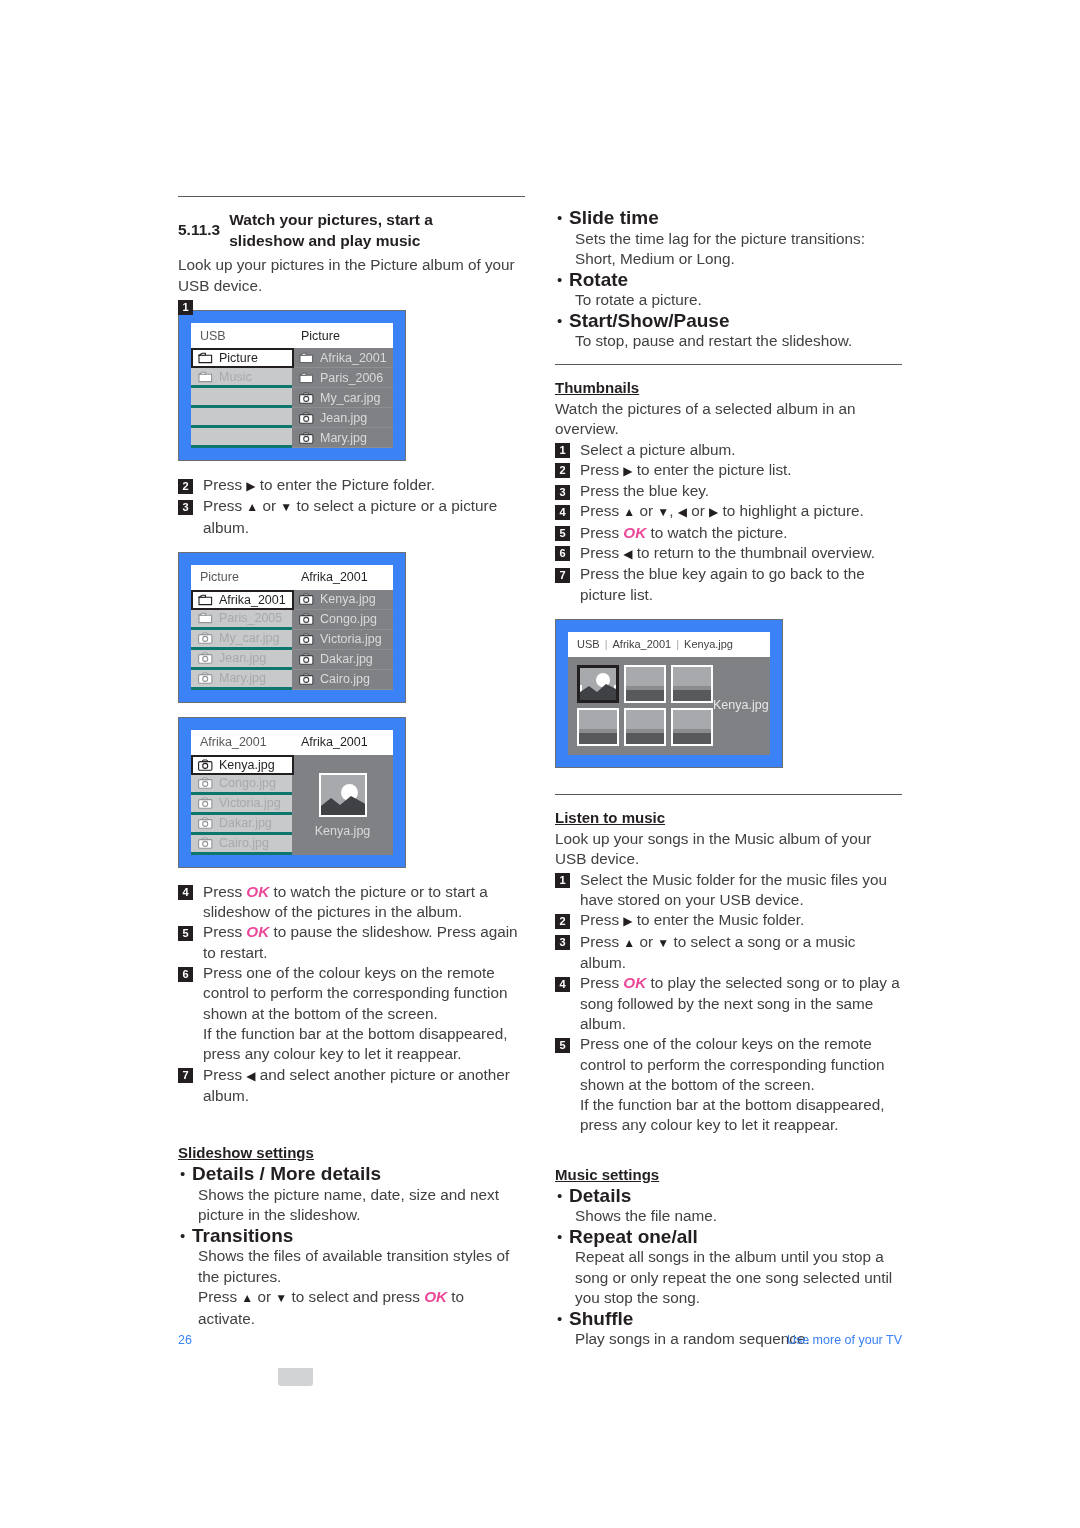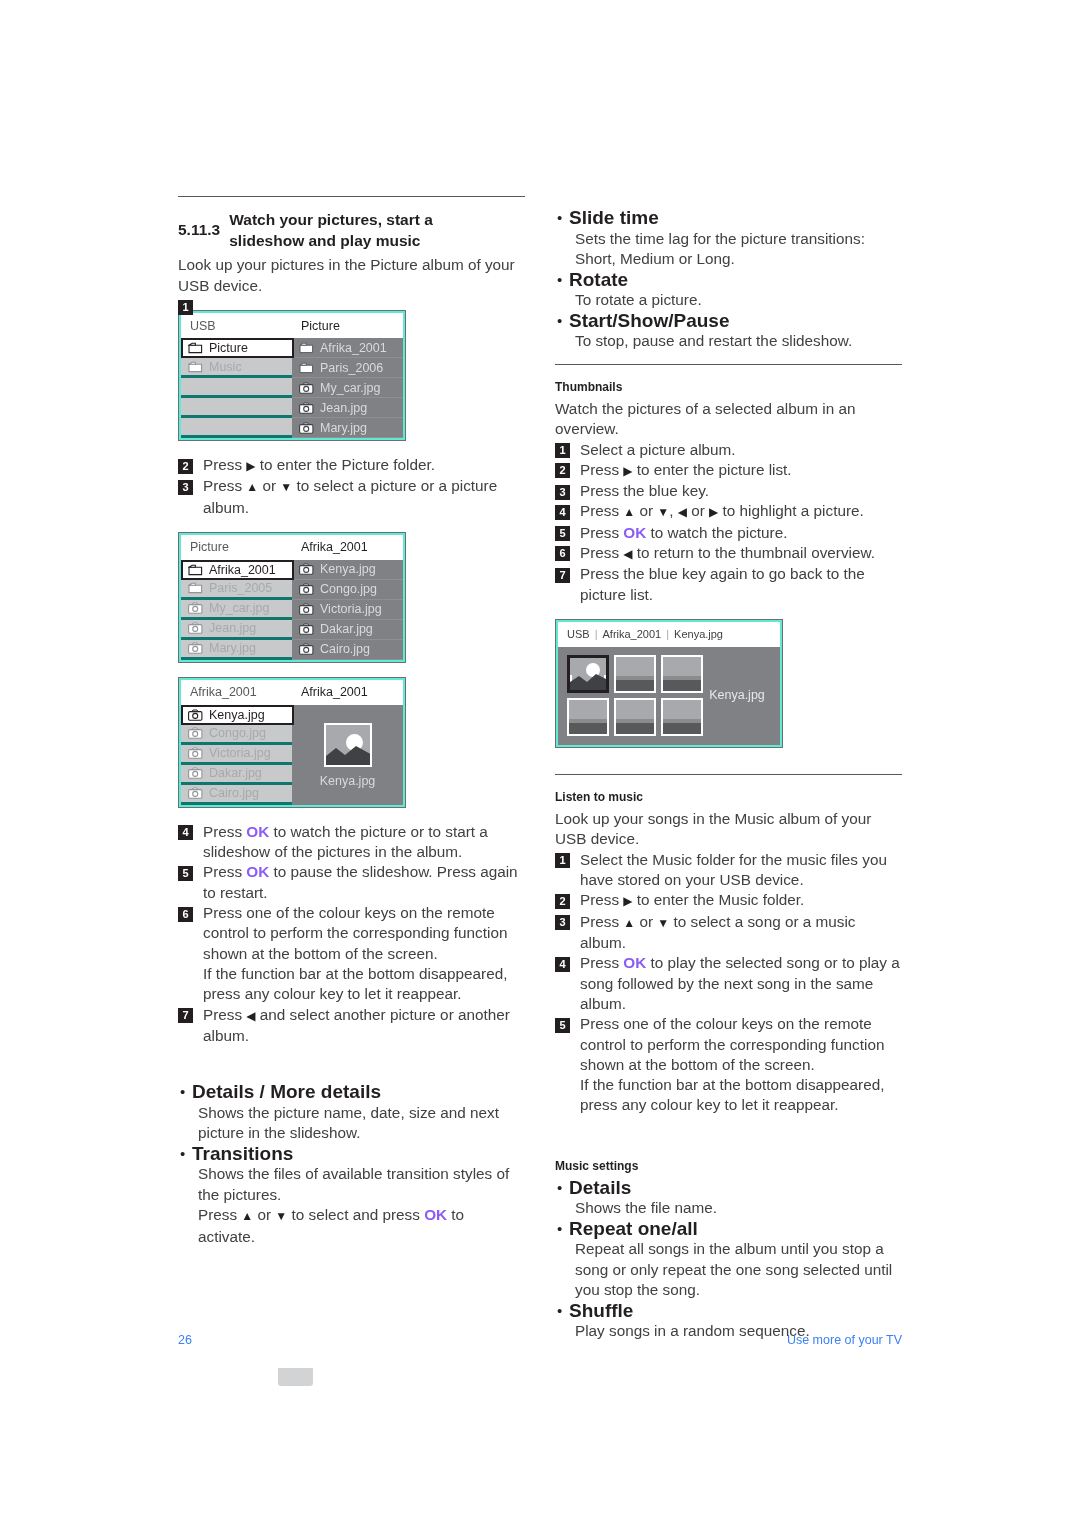--- a/index.html
+++ b/index.html
@@ -29,24 +29,25 @@
   .rule {
     border-top:1px solid #58595b;
     height:0;
     margin-bottom:12px;
   }
   .sec-wrap { display:flex; align-items:center; }
   .sec-num { font-size:15.5px; font-weight:bold; margin-right:9px; white-space:nowrap; }
   .sec-title { font-size:15.5px; font-weight:bold; line-height:21px; }
 
   h3.sub {
-    font-size:12px;
+    font-size:15px;
     font-weight:bold;
-    margin:12px 0 1px 0;
+    margin:0 0 1px 0;
     line-height:21px;
+    text-decoration:underline;
   }
   p.body {
     font-size:15.3px;
     line-height:20.5px;
     margin:0;
     color:#414042;
     font-weight:300;
   }
 
   
@@ -64,21 +65,21 @@
     left:0; top:3.5px;
     width:15px; height:15px;
     background:#231f20;
     color:#ffffff;
     font-size:11px;
     font-weight:bold;
     line-height:15px;
     text-align:center;
     font-family:"Liberation Sans", sans-serif;
   }
-  .kbd { font-weight:bold; color:#8b5cf6; }
+  .kbd { font-weight:bold; color:#ec4899;font-style:italic; }
   .arr { font-size:12px; color:#231f20; }
 
   
   ul.bullets { list-style:none; margin:0; padding:0; }
   ul.bullets > li { position:relative; padding-left:14px; }
   ul.bullets > li .dot {
     position:absolute; left:2px; top:0;
     font-size:15px; line-height:20.5px; color:#231f20;
   }
   .b-title { font-size:19px; font-weight:bold; line-height:20.5px; color:#231f20; }
@@ -87,23 +88,23 @@
   .sp4 { height:4px; }
   .sp8 { height:8px; }
   .sp12 { height:12px; }
   .sp16 { height:16px; }
   .sp20 { height:20px; }
 
   
   .tv {
     width:228px;
     border:1px solid #6d6e71;
-    background:#5eead4;
+    background:#3b82f6;
     margin:14px 0 14px 0;
-    padding:2px;
+    padding:12px;
   }
   .tv-head {
     display:flex;
     height:25px;
     align-items:center;
     background:#ffffff;
   }
   .tv-head .h-left {
     width:50%;
     font-size:12.5px;
@@ -541,20 +542,21 @@
         </li>
         <li>
           <span class="badge">7</span>
           <span>Press <span class="arr">◀</span> and select another picture or another album.</span>
         </li>
       </ul>
 
       <div class="sp20"></div>
       <div class="sp16"></div>
 
+      <h3 class="sub">Slideshow settings</h3>
       <ul class="bullets">
         <li>
           <span class="dot">•</span>
           <span class="b-title">Details / More details</span>
           <div class="b-desc">Shows the picture name, date, size and next picture in the slideshow.</div>
         </li>
         <li>
           <span class="dot">•</span>
           <span class="b-title">Transitions</span>
           <div class="b-desc">Shows the files of available transition styles of the pictures.</div>

